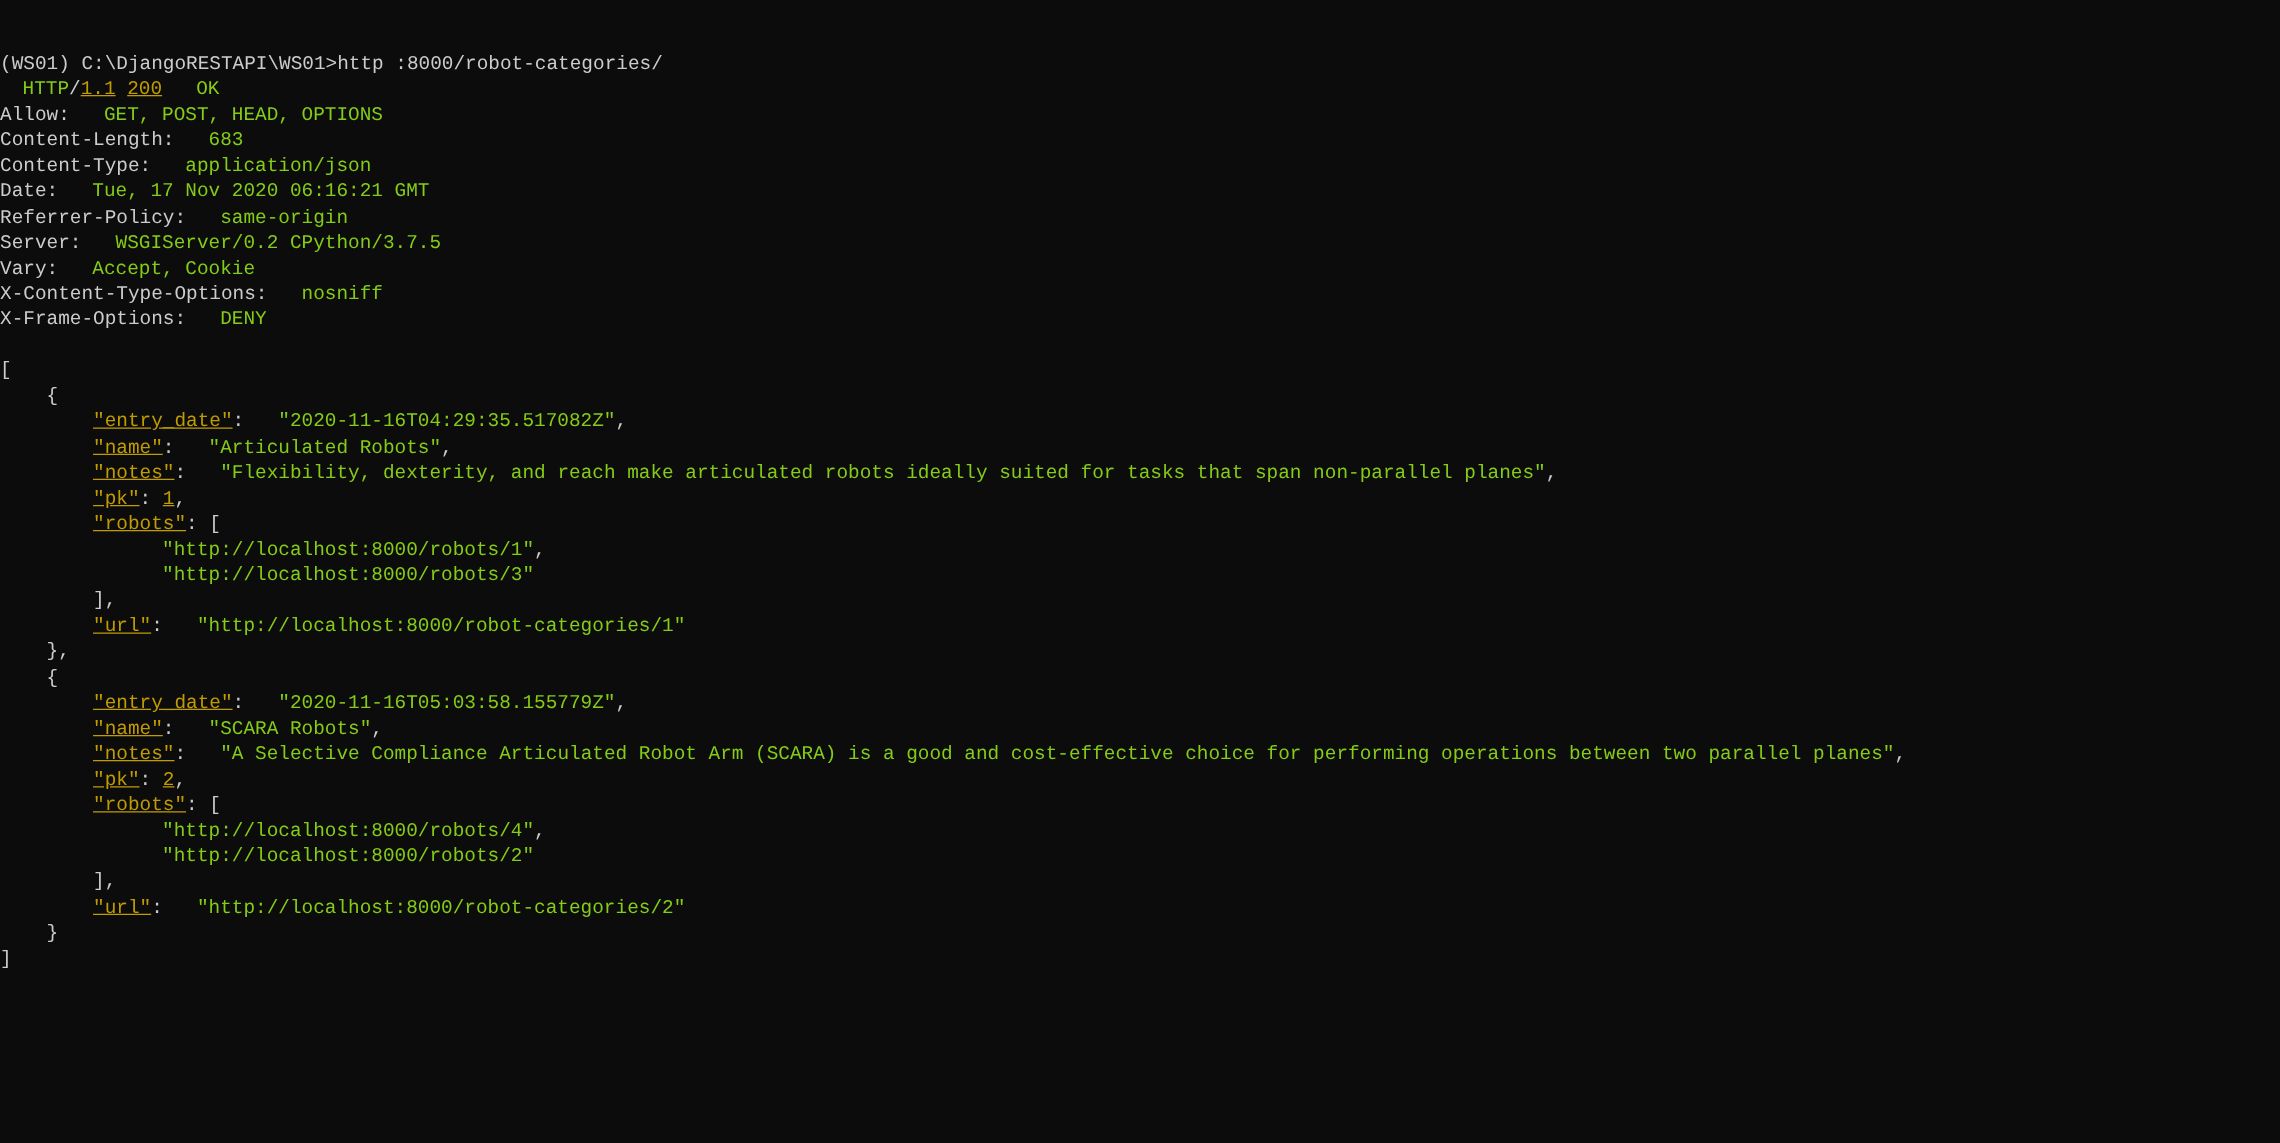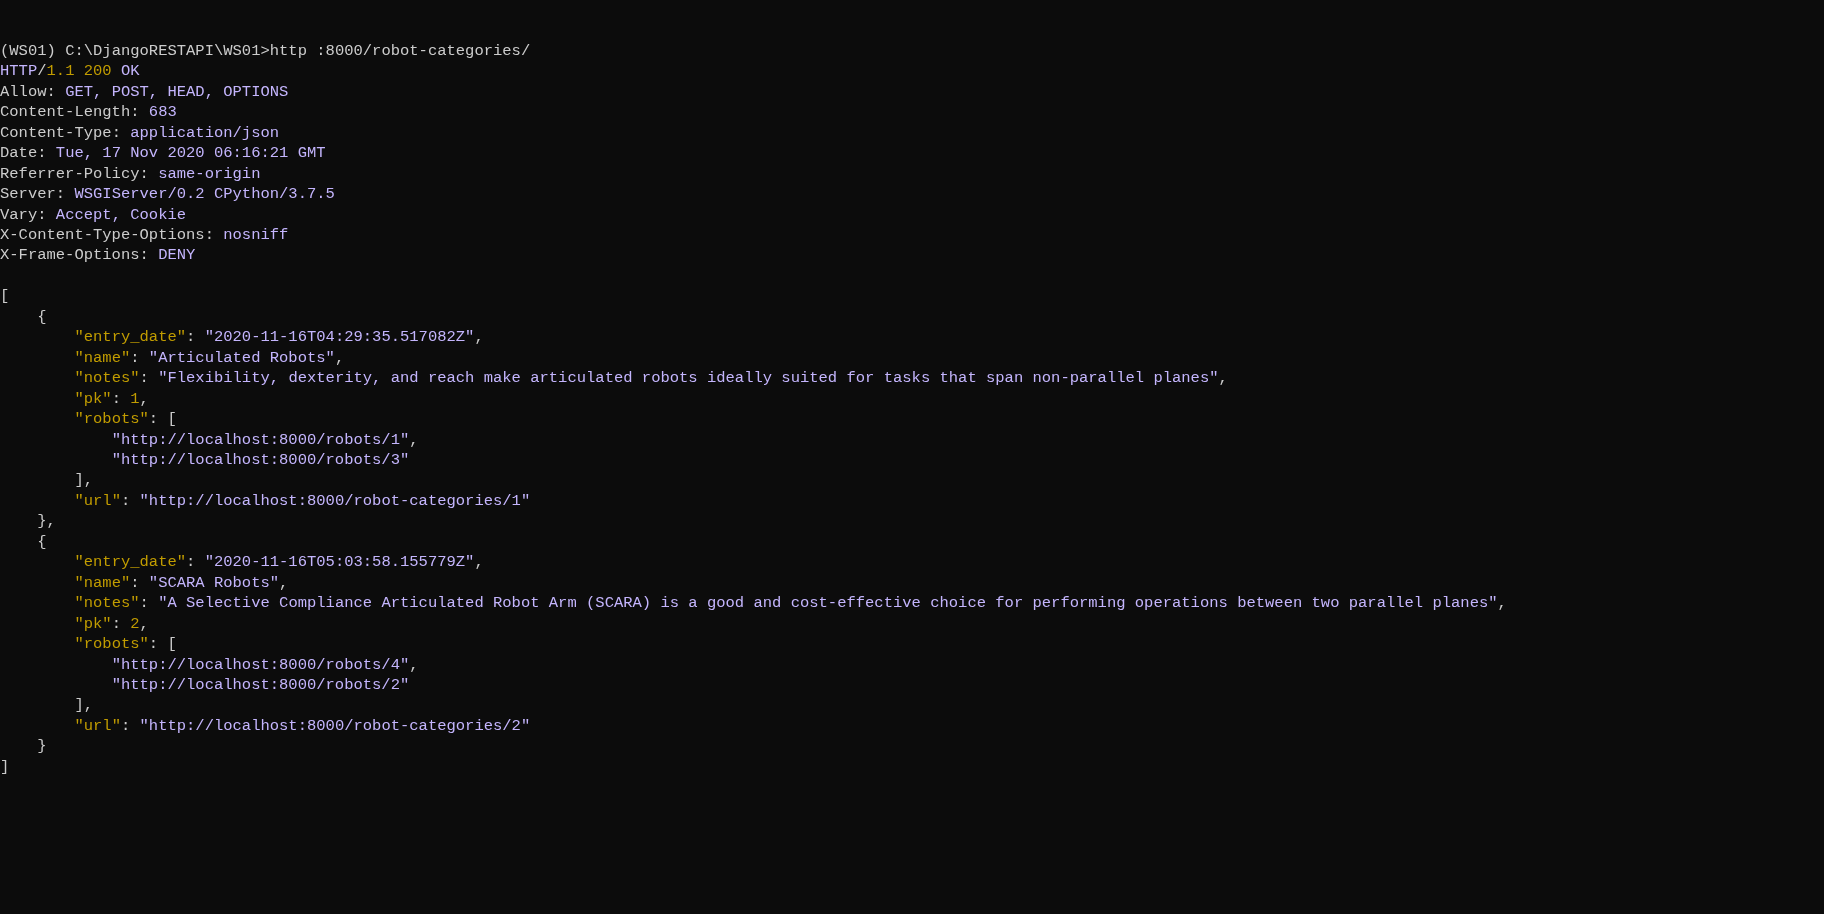--- a/index.html
+++ b/index.html
@@ -5,22 +5,22 @@
     body {
       background-color: #0c0c0c;
       color: #cccccc;
       font-family: Consolas, 'Courier New', monospace;
       font-size: 15.5px;
       line-height: 1.32;
       margin: 0;
       padding: 0;
       white-space: pre;
     }
-    .green { color: #c4b5fd; }
-    .yellow { color: #c19c00; }
+    .green { color: #84cc16; margin-left: 18px; }
+    .yellow { color: #c19c00; text-decoration: underline; }
     .white { color: #cccccc; }
     .term { padding: 0; margin: 0; }
   </style>
 </head>
 <body>
 
 <div class="term" id="term"><div><span class="white">(WS01) </span><span class="white">C:\DjangoRESTAPI\WS01&gt;</span><span class="white">http :8000/robot-categories/</span></div><div><span class="green">HTTP</span><span class="white">/</span><span class="yellow">1.1</span><span class="white"> </span><span class="yellow">200</span><span class="white"> </span><span class="green">OK</span></div><div><span class="white">Allow</span><span class="white">:</span><span class="white"> </span><span class="green">GET, POST, HEAD, OPTIONS</span></div><div><span class="white">Content-Length</span><span class="white">:</span><span class="white"> </span><span class="green">683</span></div><div><span class="white">Content-Type</span><span class="white">:</span><span class="white"> </span><span class="green">application/json</span></div><div><span class="white">Date</span><span class="white">:</span><span class="white"> </span><span class="green">Tue, 17 Nov 2020 06:16:21 GMT</span></div><div><span class="white">Referrer-Policy</span><span class="white">:</span><span class="white"> </span><span class="green">same-origin</span></div><div><span class="white">Server</span><span class="white">:</span><span class="white"> </span><span class="green">WSGIServer/0.2 CPython/3.7.5</span></div><div><span class="white">Vary</span><span class="white">:</span><span class="white"> </span><span class="green">Accept, Cookie</span></div><div><span class="white">X-Content-Type-Options</span><span class="white">:</span><span class="white"> </span><span class="green">nosniff</span></div><div><span class="white">X-Frame-Options</span><span class="white">:</span><span class="white"> </span><span class="green">DENY</span></div><div> </div><div><span class="white">[</span></div><div><span class="white">    {</span></div><div><span class="white">        </span><span class="yellow">"entry_date"</span><span class="white">: </span><span class="green">"2020-11-16T04:29:35.517082Z"</span><span class="white">,</span></div><div><span class="white">        </span><span class="yellow">"name"</span><span class="white">: </span><span class="green">"Articulated Robots"</span><span class="white">,</span></div><div><span class="white">        </span><span class="yellow">"notes"</span><span class="white">: </span><span class="green">"Flexibility, dexterity, and reach make articulated robots ideally suited for tasks that span non-parallel planes"</span><span class="white">,</span></div><div><span class="white">        </span><span class="yellow">"pk"</span><span class="white">: </span><span class="yellow">1</span><span class="white">,</span></div><div><span class="white">        </span><span class="yellow">"robots"</span><span class="white">: [</span></div><div><span class="white">            </span><span class="green">"http://localhost:8000/robots/1"</span><span class="white">,</span></div><div><span class="white">            </span><span class="green">"http://localhost:8000/robots/3"</span><span class="white"></span></div><div><span class="white">        ],</span></div><div><span class="white">        </span><span class="yellow">"url"</span><span class="white">: </span><span class="green">"http://localhost:8000/robot-categories/1"</span></div><div><span class="white">    },</span></div><div><span class="white">    {</span></div><div><span class="white">        </span><span class="yellow">"entry_date"</span><span class="white">: </span><span class="green">"2020-11-16T05:03:58.155779Z"</span><span class="white">,</span></div><div><span class="white">        </span><span class="yellow">"name"</span><span class="white">: </span><span class="green">"SCARA Robots"</span><span class="white">,</span></div><div><span class="white">        </span><span class="yellow">"notes"</span><span class="white">: </span><span class="green">"A Selective Compliance Articulated Robot Arm (SCARA) is a good and cost-effective choice for performing operations between two parallel planes"</span><span class="white">,</span></div><div><span class="white">        </span><span class="yellow">"pk"</span><span class="white">: </span><span class="yellow">2</span><span class="white">,</span></div><div><span class="white">        </span><span class="yellow">"robots"</span><span class="white">: [</span></div><div><span class="white">            </span><span class="green">"http://localhost:8000/robots/4"</span><span class="white">,</span></div><div><span class="white">            </span><span class="green">"http://localhost:8000/robots/2"</span><span class="white"></span></div><div><span class="white">        ],</span></div><div><span class="white">        </span><span class="yellow">"url"</span><span class="white">: </span><span class="green">"http://localhost:8000/robot-categories/2"</span></div><div><span class="white">    }</span></div><div><span class="white">]</span></div></div>
 
 
 </body></html>

